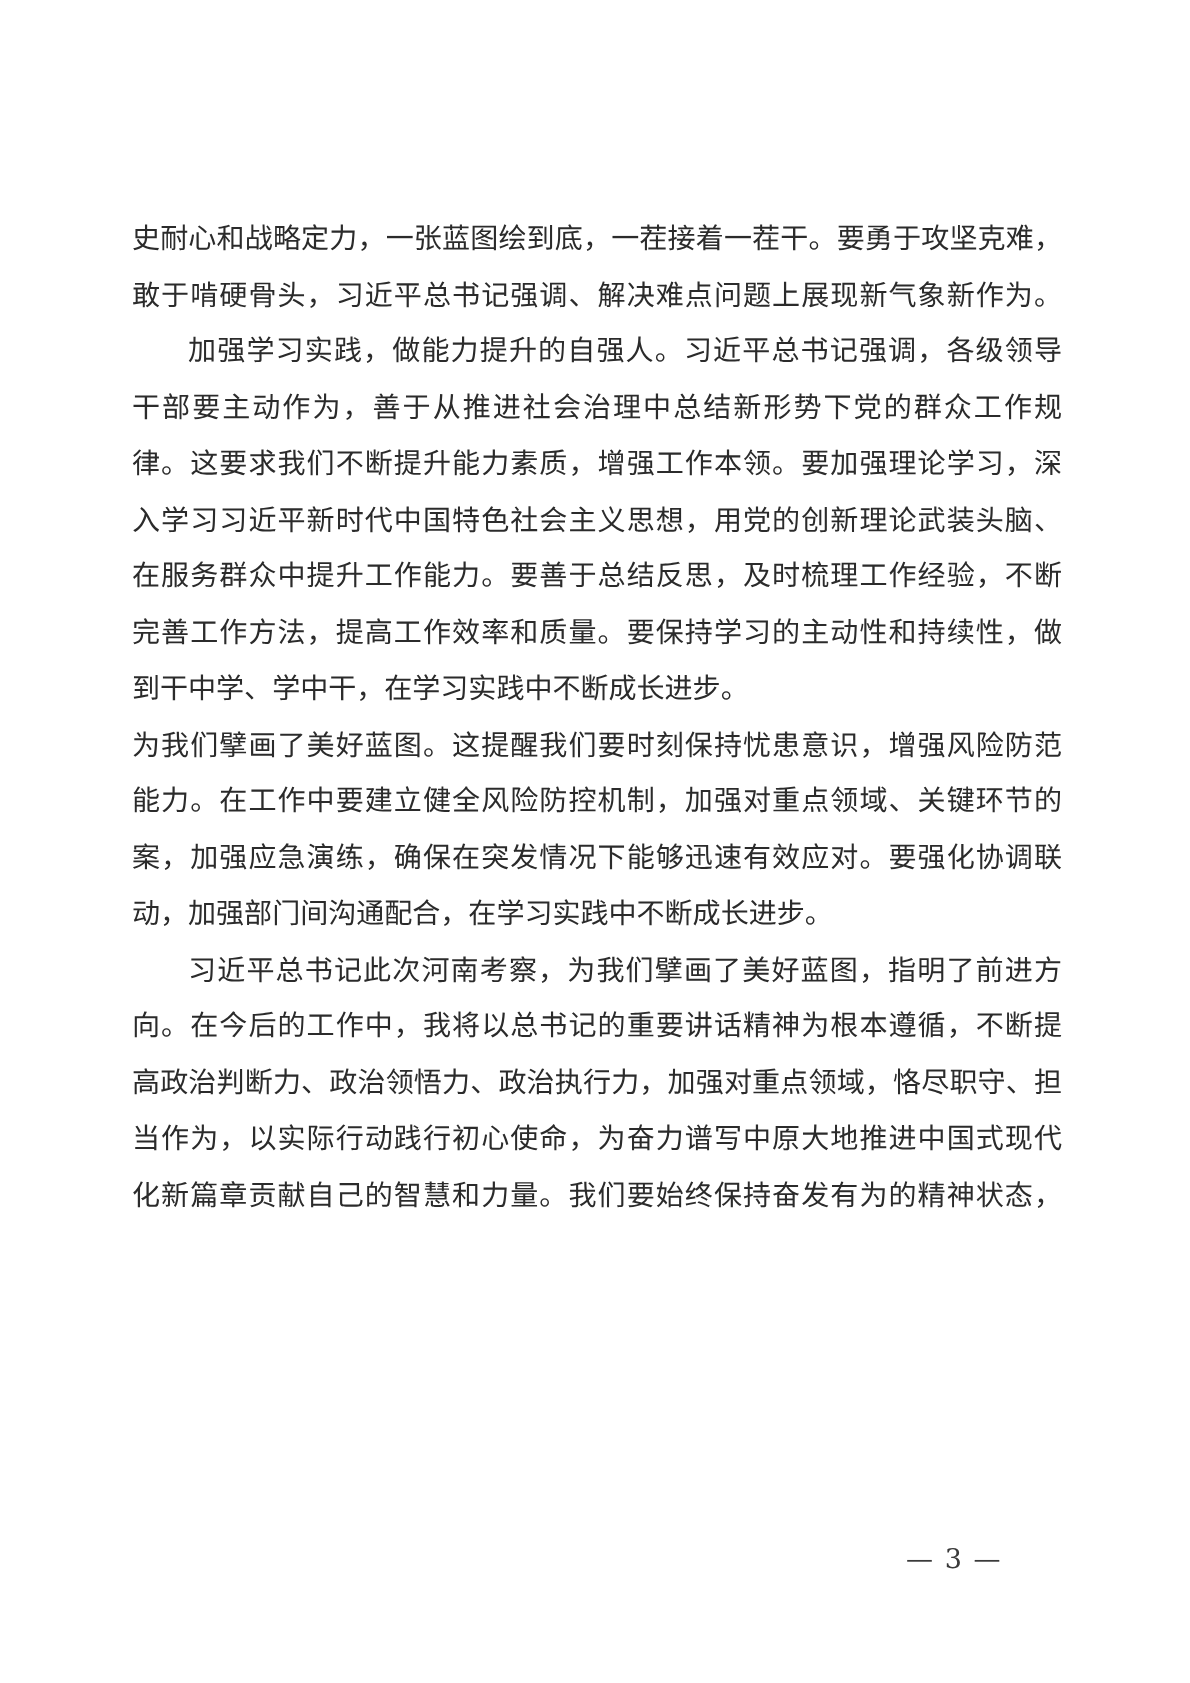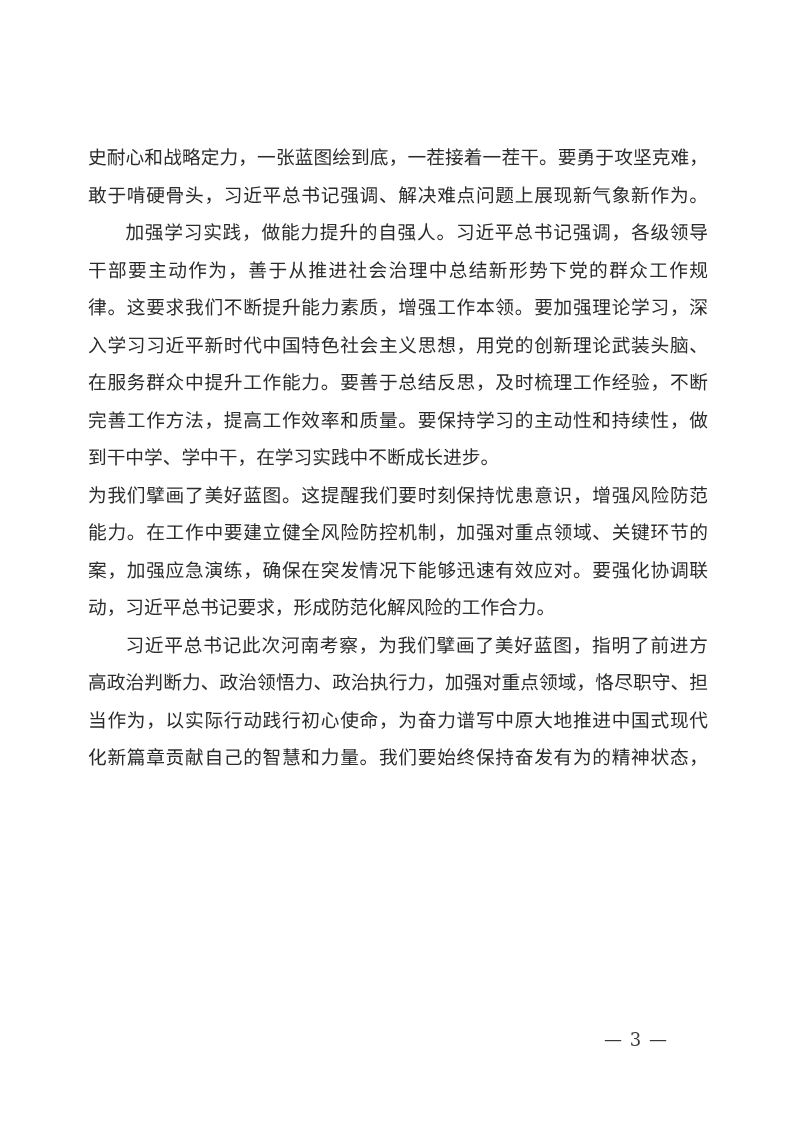--- a/index.html
+++ b/index.html
@@ -17,21 +17,20 @@
   }
   .doc-body {
     position: absolute;
     left: 88px;
     top: 141px;
     width: 620px;
     color: #2b2b2b;
     font-size: 18.7px;
     line-height: 37.5px;
     letter-spacing: 0;
-    font-family: Liberation Mono, monospace;
   }
   .para {
     margin: 0;
     padding: 0;
   }
   .line {
     display: block;
     width: 100%;
     text-align: justify;
     text-align-last: justify;
@@ -68,22 +67,23 @@
       <div class="line">干部要主动作为，善于从推进社会治理中总结新形势下党的群众工作规</div>
       <div class="line">律。这要求我们不断提升能力素质，增强工作本领。要加强理论学习，深</div>
       <div class="line">入学习习近平新时代中国特色社会主义思想，用党的创新理论武装头脑、</div>
       <div class="line">在服务群众中提升工作能力。要善于总结反思，及时梳理工作经验，不断</div>
       <div class="line">完善工作方法，提高工作效率和质量。要保持学习的主动性和持续性，做</div>
       <div class="line no-fill">到干中学、学中干，在学习实践中不断成长进步。</div>
       <div class="para"></div>
       <div class="line">为我们擘画了美好蓝图。这提醒我们要时刻保持忧患意识，增强风险防范</div>
       <div class="line">能力。在工作中要建立健全风险防控机制，加强对重点领域、关键环节的</div>
       <div class="line">案，加强应急演练，确保在突发情况下能够迅速有效应对。要强化协调联</div>
-      <div class="line no-fill">动，习近平总书记要求，形成防范化解风险的工作合力。</div>
+      <div class="line no-fill">动，加强部门间沟通配合，在学习实践中不断成长进步。</div>
       <div class="para"></div>
       <div class="line indent">习近平总书记此次河南考察，为我们擘画了美好蓝图，指明了前进方</div>
+      <div class="line">向。在今后的工作中，我将以总书记的重要讲话精神为根本遵循，不断提</div>
       <div class="line">高政治判断力、政治领悟力、政治执行力，加强对重点领域，恪尽职守、担</div>
       <div class="line">当作为，以实际行动践行初心使命，为奋力谱写中原大地推进中国式现代</div>
       <div class="line">化新篇章贡献自己的智慧和力量。我们要始终保持奋发有为的精神状态，</div>
       <div class="para"></div>
     </div>
   <div class="footer">— 3 —</div>
 </div>
 
 </body></html>

